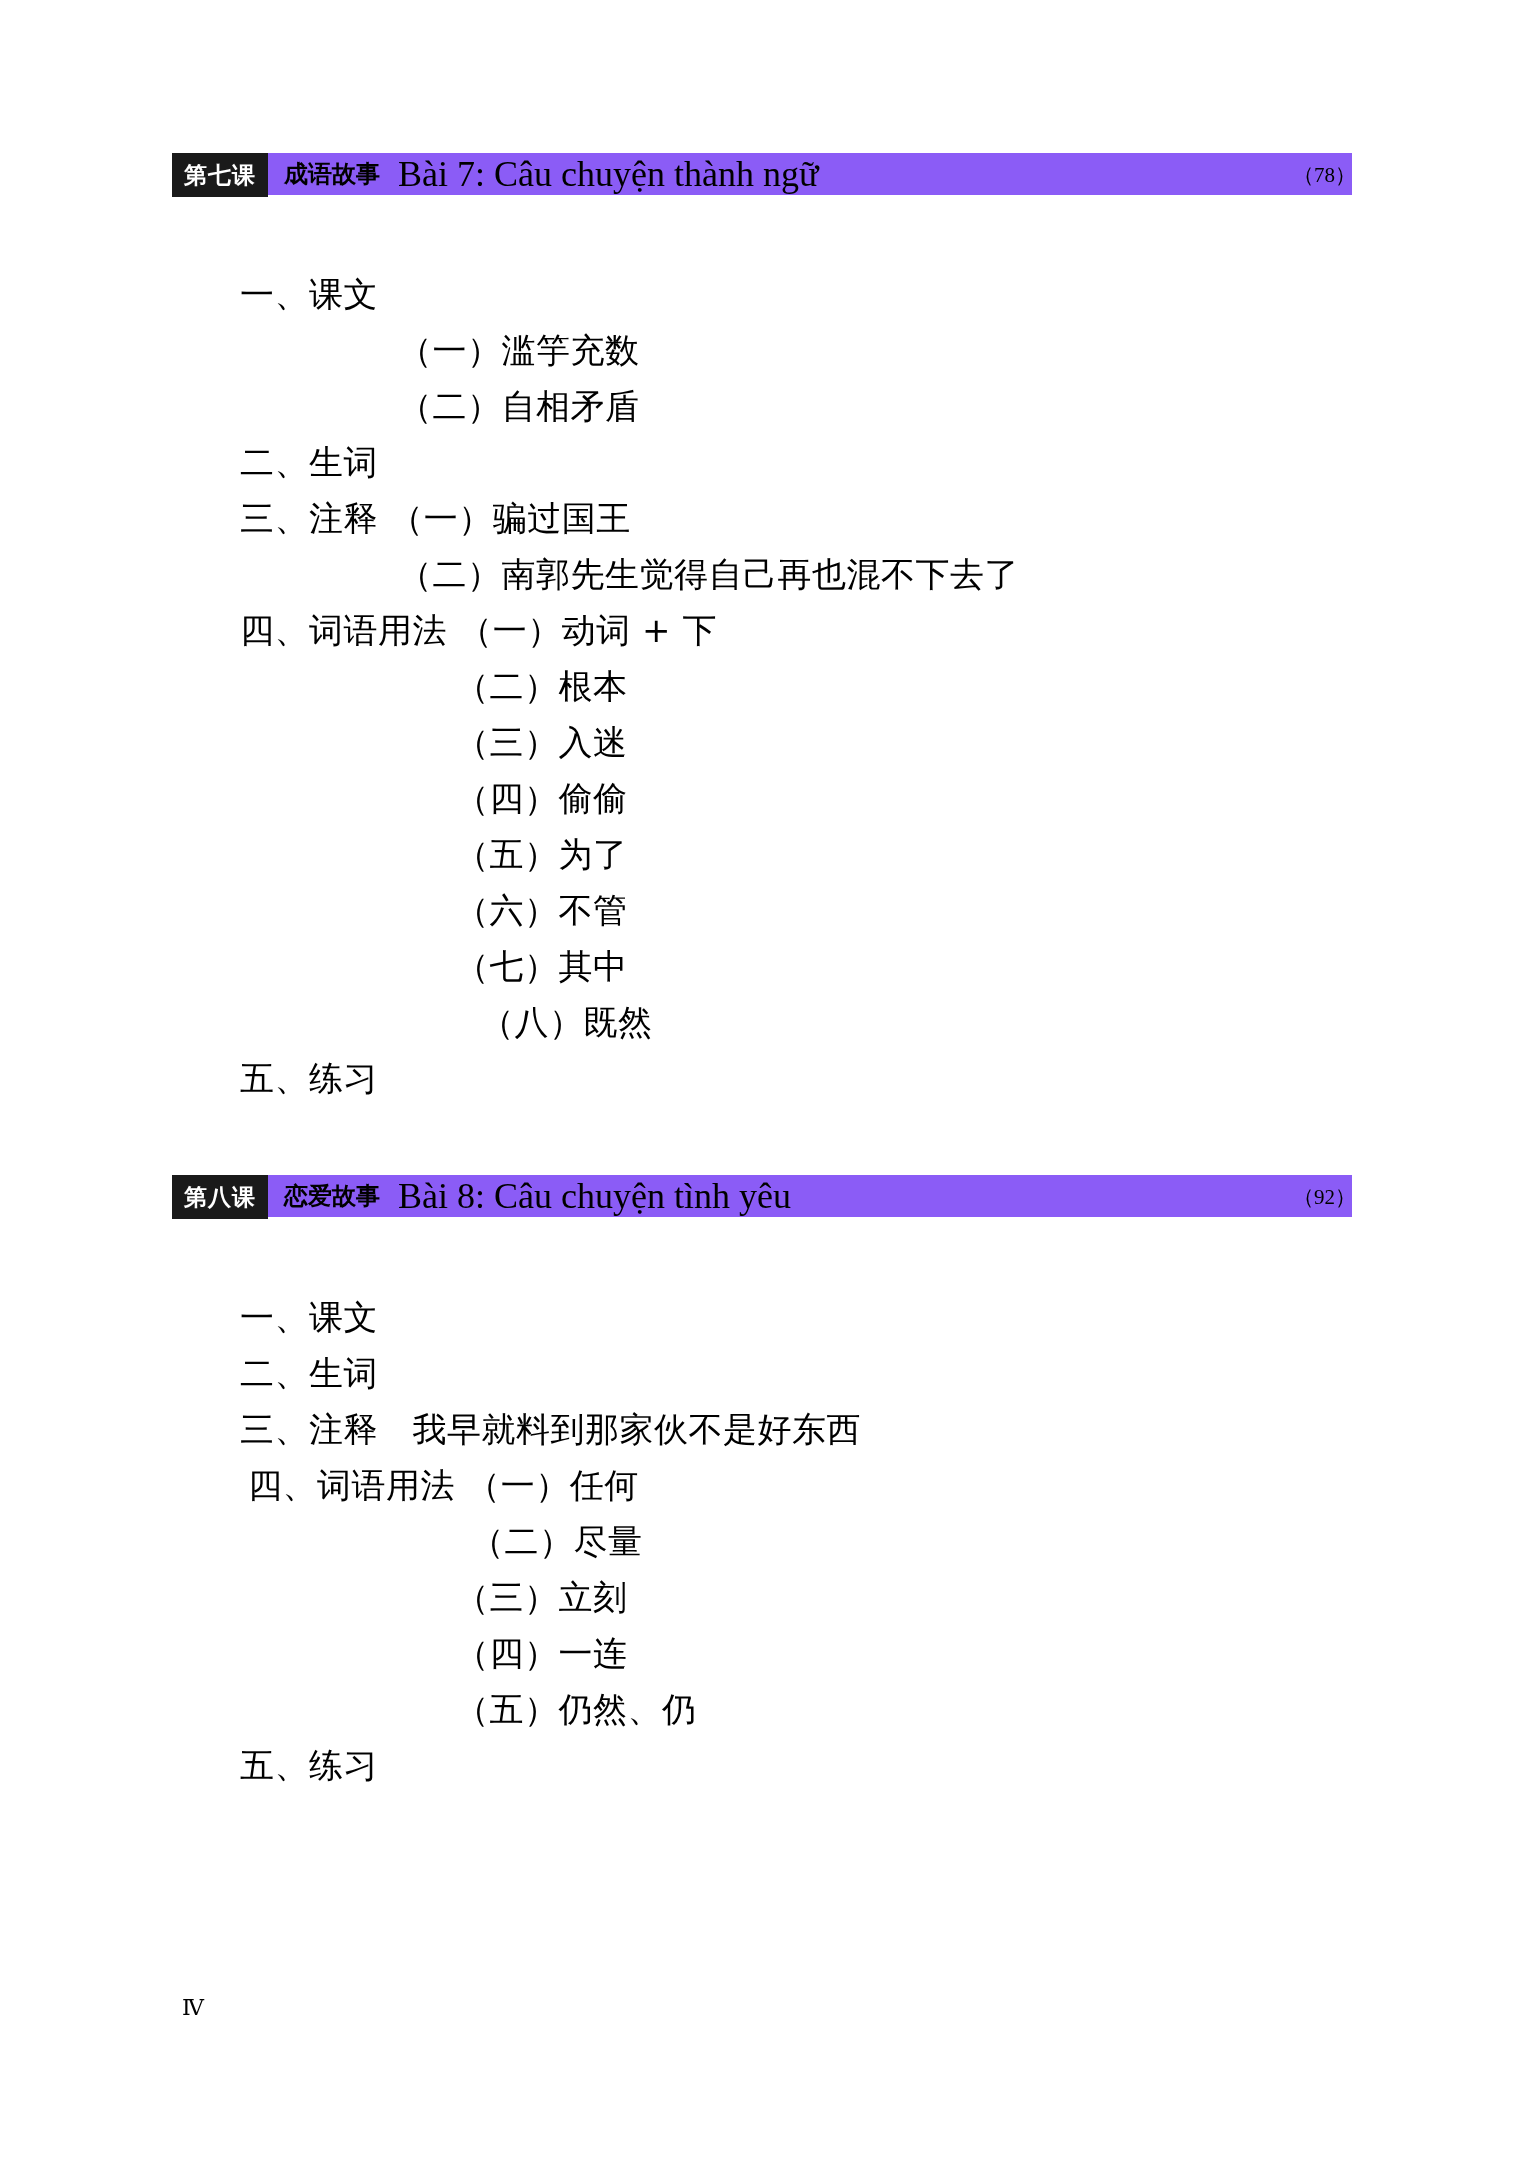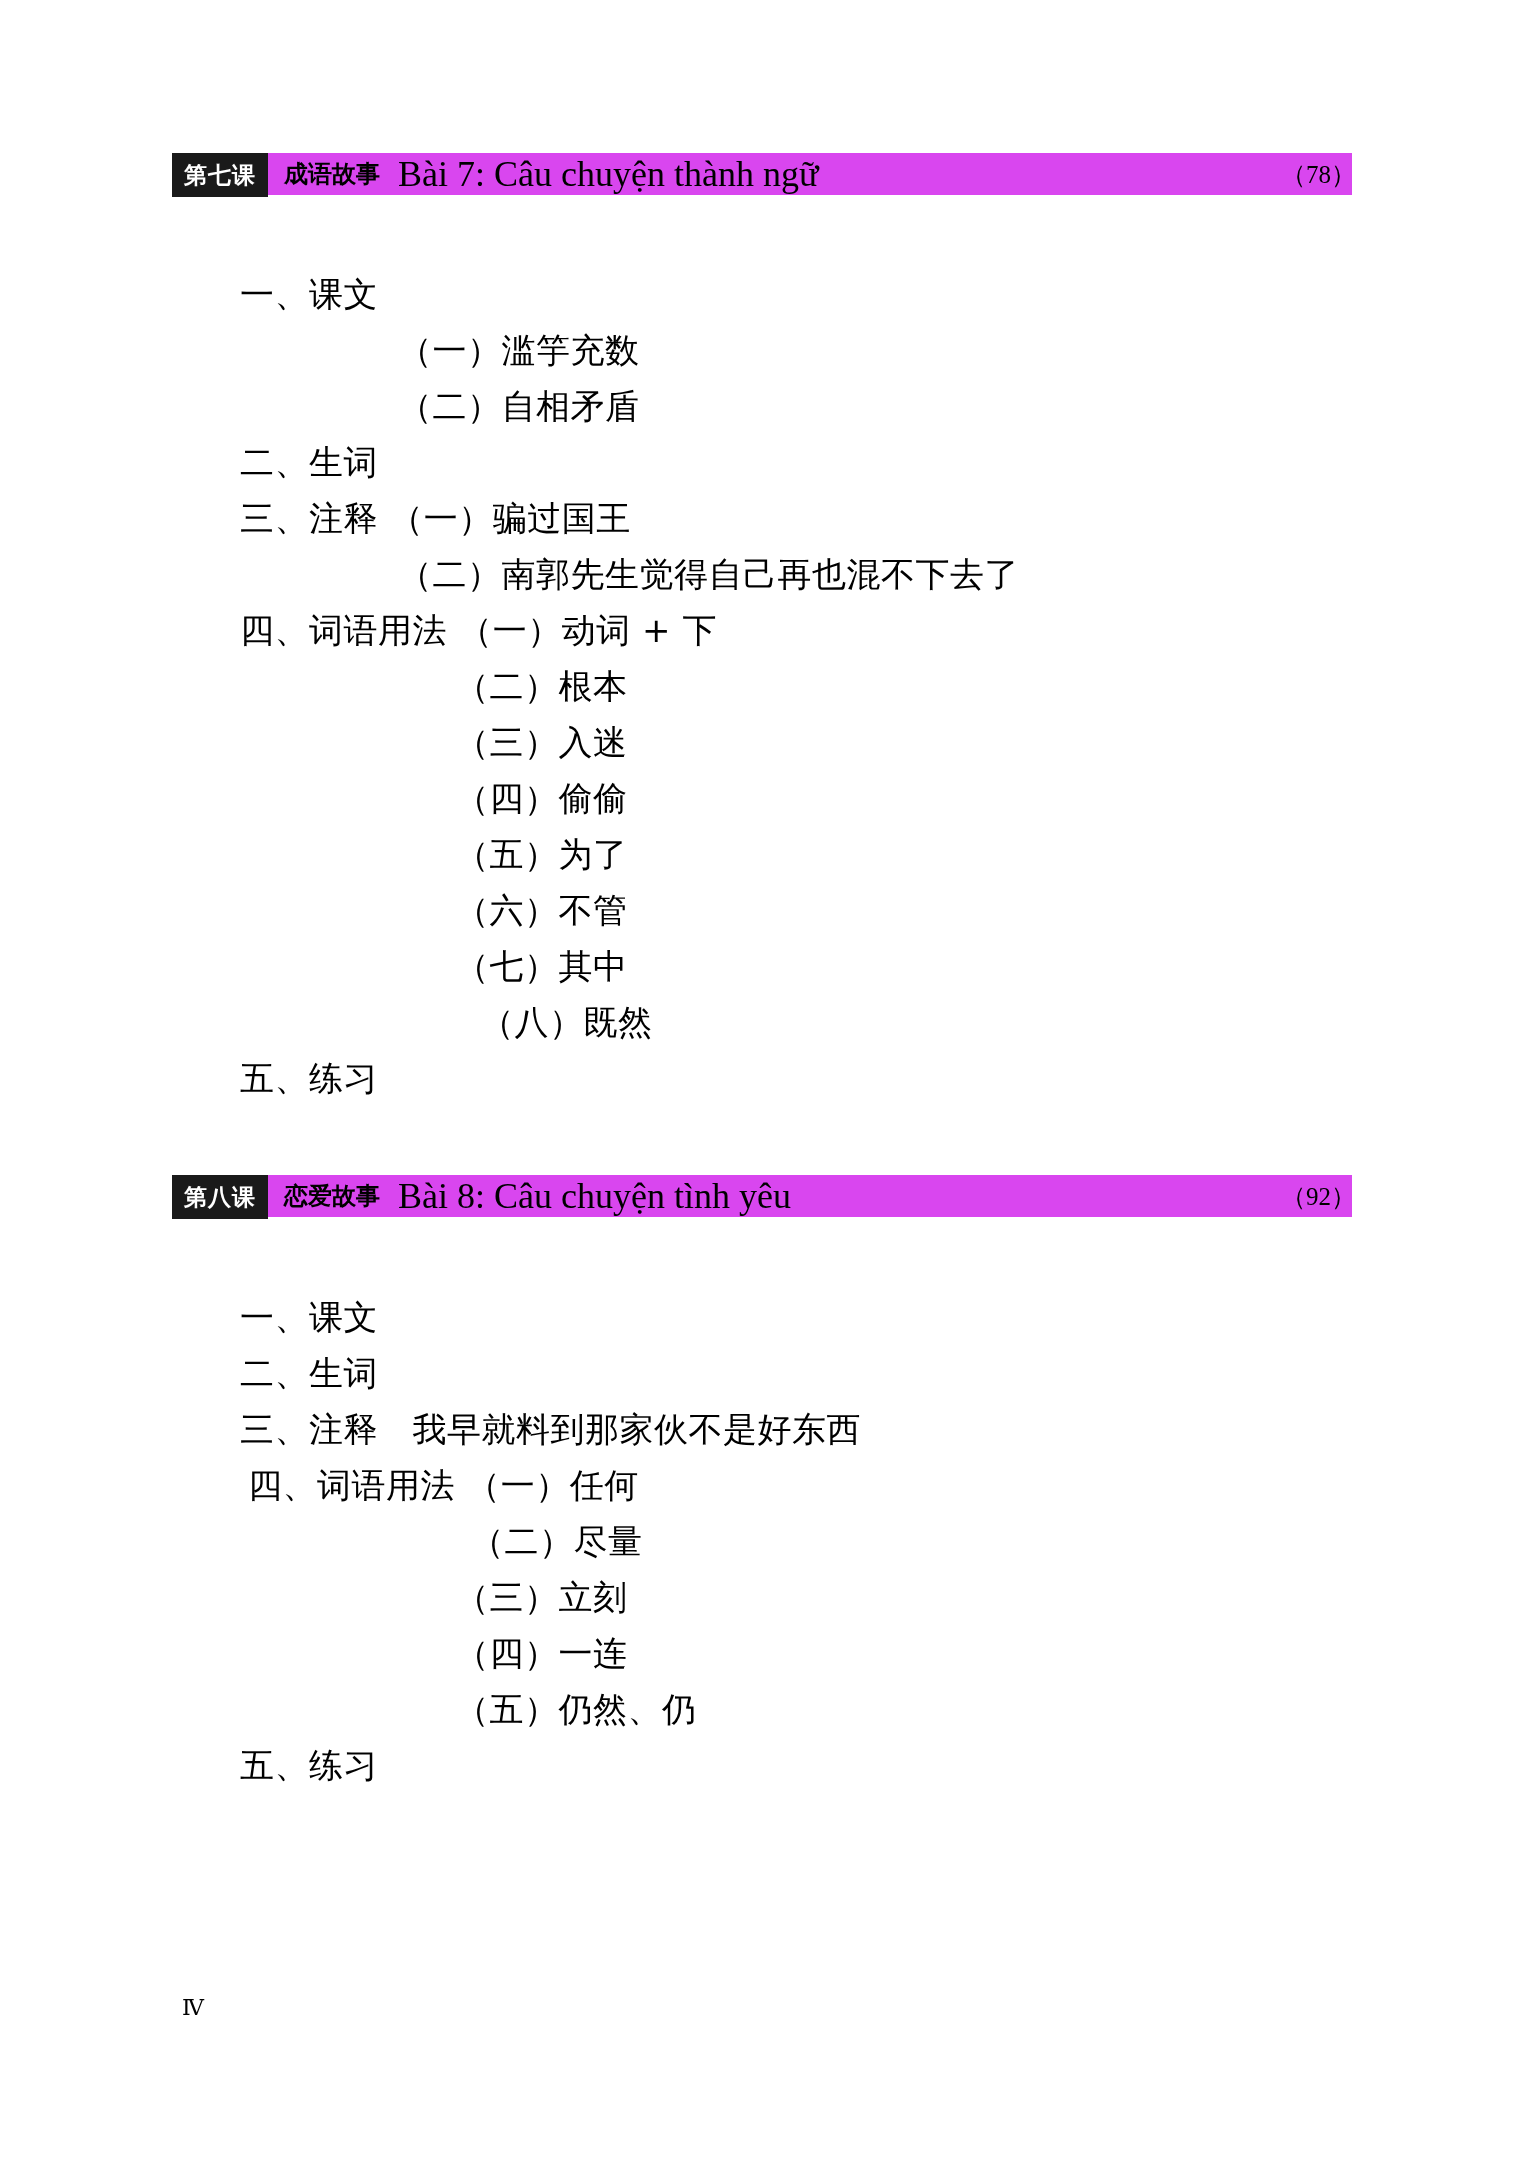--- a/index.html
+++ b/index.html
@@ -36,21 +36,21 @@
     color: #ffffff;
     font-family: "DejaVu Sans", "Liberation Sans", sans-serif;
     font-weight: bold;
     font-size: 23px;
     line-height: 44px;
     padding: 0 12px;
     letter-spacing: 1px;
     white-space: nowrap;
   }
   .lesson-titleband {
-    background: #d946ef;
+    background: #8b5cf6;
     flex: 1 1 auto;
     display: flex;
     align-items: center;
     padding-left: 16px;
     position: relative;
   }
   .lesson-titleband .title-cn {
     font-family: "DejaVu Sans", "Liberation Sans", sans-serif;
     font-weight: bold;
     font-size: 24px;
@@ -63,21 +63,21 @@
     color: #000000;
     white-space: nowrap;
     margin-left: 18px;
   }
   .lesson-page {
     position: absolute;
     right: -4px;
     top: 0;
     height: 44px;
     line-height: 44px;
-    font-size: 25px;
+    font-size: 21px;
     white-space: nowrap;
     font-family: "Liberation Serif", "DejaVu Serif", serif;
   }
 
   
   .entry {
     position: absolute;
     font-size: 34px;
     line-height: 1;
     white-space: nowrap;

